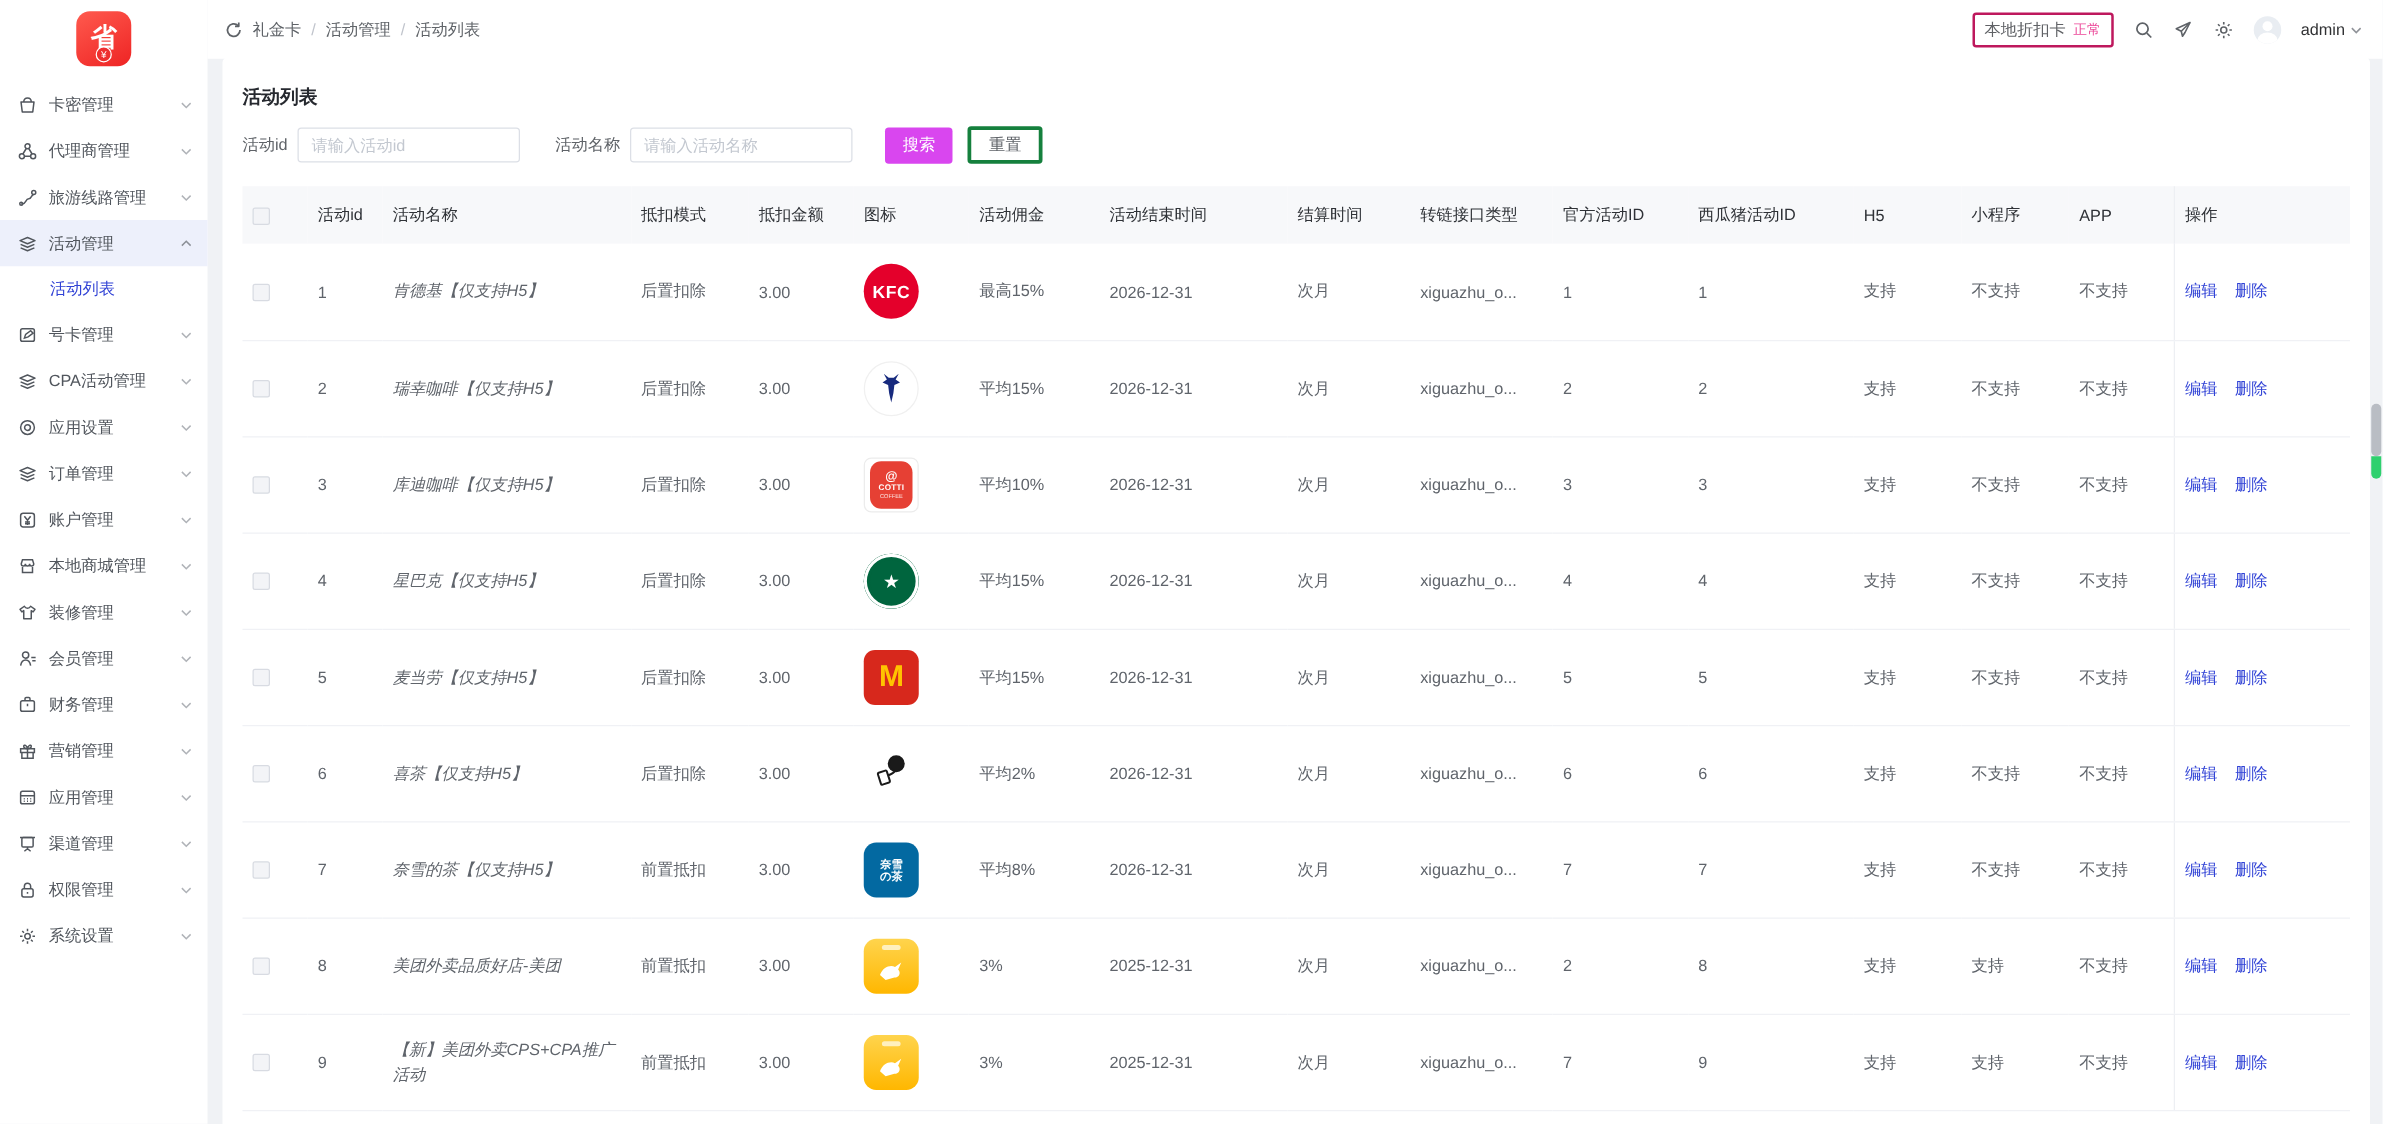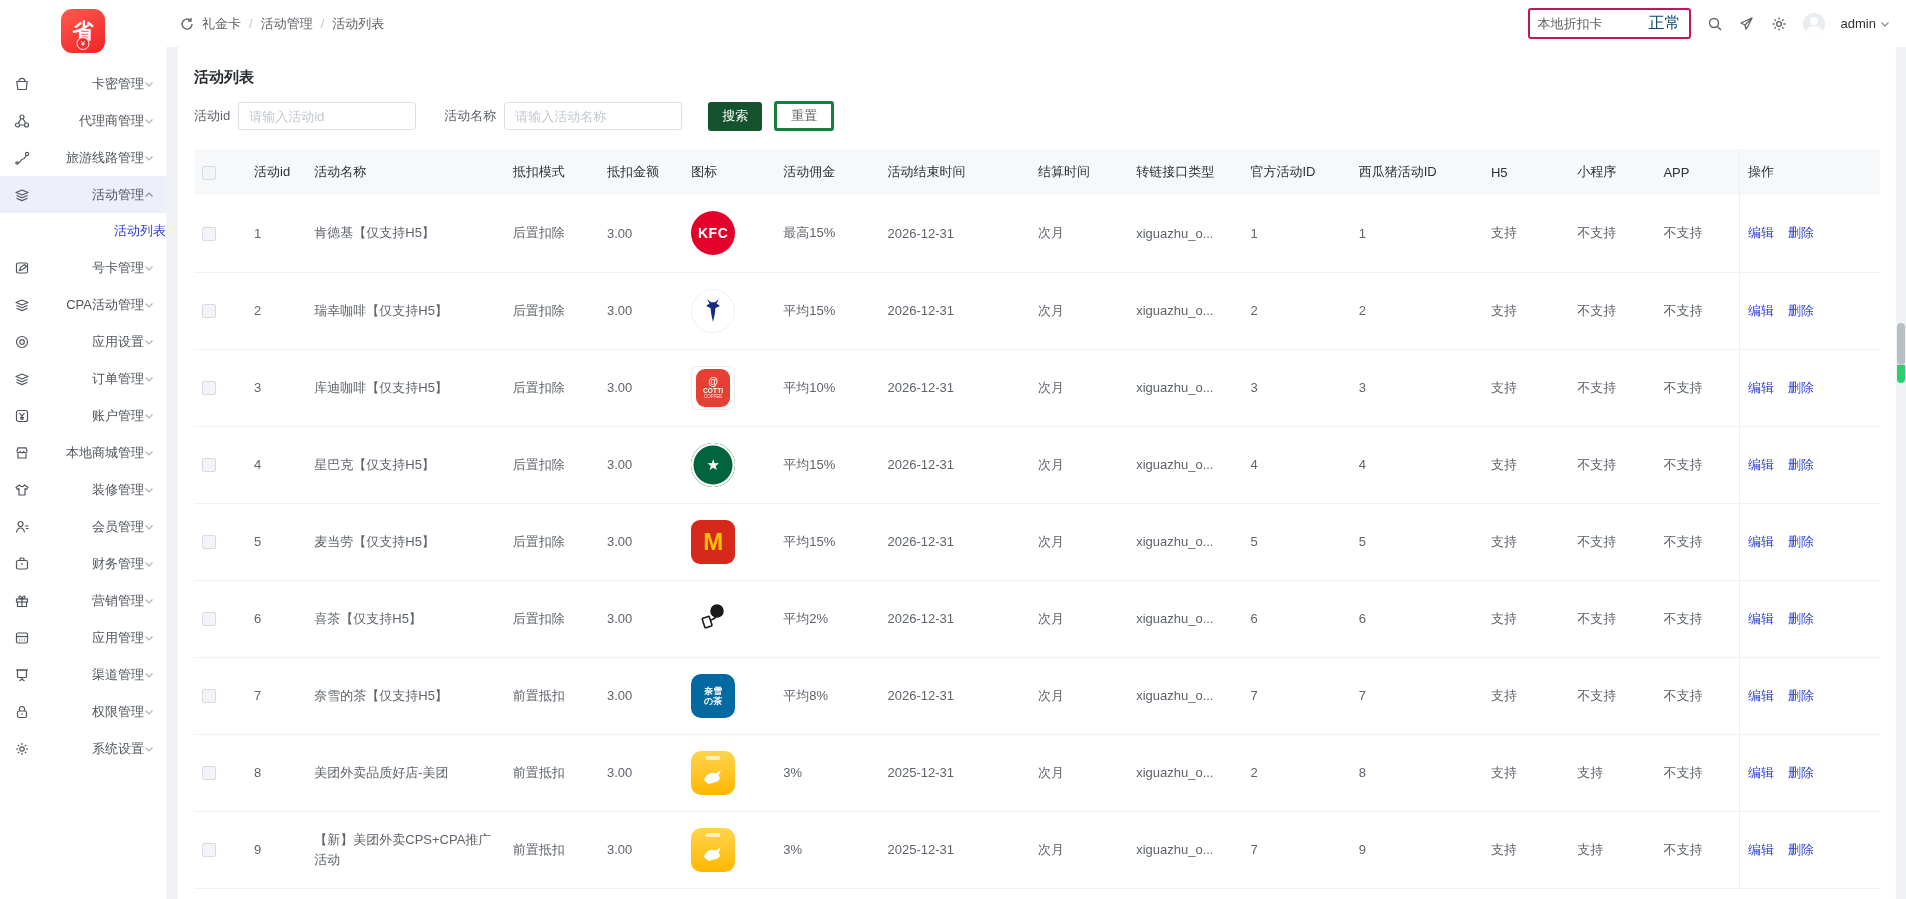--- a/index.html
+++ b/index.html
@@ -9,62 +9,62 @@
     font-size: 13px; color:#606266; background:#f0f2f5;
   }
   
   .sidebar { position:absolute; left:0; top:0; bottom:0; width:166px; background:#fff; z-index:20; }
   .logo-wrap { display:flex; justify-content:center; padding:9px 0 10px; }
   .logo-box { width:44px; height:44px; border-radius:11px; background:linear-gradient(150deg,#ff5a4e,#ee2424);
     display:flex; align-items:center; justify-content:center; flex-direction:column; position:relative; }
   .logo-sheng { color:#fff; font-size:21px; font-weight:bold; line-height:20px; }
   .logo-yen { position:absolute; bottom:3px; left:50%; transform:translateX(-50%); width:13px; height:13px;
     border-radius:50%; border:1.5px solid #fff; color:#fff; font-size:8px; line-height:11px; text-align:center; background:#ee2f2f; }
-  .menu { padding-top:2px;text-align:right; }
+  .menu { padding-top:2px; }
   .menu-item { display:flex; align-items:center; height:37px; padding:0 12px 0 14px; color:#51565d; cursor:pointer; }
   .menu-item .mi-icon { width:16px; height:16px; margin-right:9px; flex:none; display:flex; align-items:center; }
   .menu-item .mi-label { flex:1; white-space:nowrap; overflow:hidden; }
   .menu-item .chev { margin-left:auto; flex:none; display:flex; }
   .menu-item.active-parent { background:#edf0fb; }
   .submenu-item { display:block; height:36px; line-height:36px; padding-left:40px; color:#3142d5; cursor:pointer; }
   
   .topbar { position:absolute; left:166px; right:0; top:0; height:47px; background:#fff;
     display:flex; align-items:center; padding:0 16px 0 14px; }
   .crumb { display:flex; align-items:center; gap:8px; color:#5f6368; }
   .crumb .sep { color:#c0c4cc; }
   .topbar-right { margin-left:auto; display:flex; align-items:center; gap:16px; }
   .site-badge { border:2px solid #be185d; border-radius:3px; padding:3px 8px; display:flex; gap:6px; align-items:center; background:#fff; }
-  .site-badge .st { color:#0c4a6e; font-size:16px;margin-left:40px; }
+  .site-badge .st { color:#ec4899; font-size:11px; }
   .tb-icon { display:flex; align-items:center; cursor:pointer; }
   .avatar { width:22px; height:22px; border-radius:50%; background:#e9edf2; position:relative; overflow:hidden; }
   .avatar:before { content:""; position:absolute; top:4px; left:7px; width:8px; height:8px; border-radius:50%; background:#fff; }
   .avatar:after  { content:""; position:absolute; top:13px; left:3px; width:16px; height:12px; border-radius:50%; background:#fff; }
   .user-name { color:#303133; display:flex; align-items:center; gap:4px; cursor:pointer; }
   
   .card { position:absolute; left:178px; top:46px; width:1718px; bottom:-40px; background:#fff; border-radius:4px; padding:16px 16px 0; }
   .card-head { display:flex; align-items:flex-start; }
   .page-title { font-size:15px; color:#26292f; font-weight:600; padding-top:6px; }
   .head-btns { margin-left:auto; display:flex; gap:10px; padding-top:14px; }
   .btn { border:none; border-radius:3px; font-size:13px; cursor:pointer; font-family:inherit; }
   .btn-primary { background:#2e3fd4; color:#fff; height:31px; padding:0 15px; }
   .btn-plain { background:#fff; color:#5f6368; border:3px solid #15803d; height:30px; padding:0 14px; }
   .filter-row { display:flex; align-items:center; margin-top:14px; }
   .filter-label { color:#5f6368; margin-right:8px; }
   .filter-row input { width:178px; height:28px; border:1px solid #dcdfe6; border-radius:3px; padding:0 10px;
     font-size:13px; color:#606266; outline:none; font-family:inherit; }
   .filter-row input::placeholder { color:#c3c8d0; }
   .gap28 { width:28px; }
-  .btn-search { height:29px; padding:0 14px; margin-left:26px; background:#14532d; color:#fff; }
+  .btn-search { height:29px; padding:0 14px; margin-left:26px; background:#d946ef; color:#fff; }
   .btn-reset  { margin-left:12px; }
   
   .table-wrap { margin-top:18px; }
   table { width:100%; border-collapse:collapse; table-layout:fixed; }
   th { background:#f7f8fa; height:46px; font-weight:500; color:#2f3237; text-align:left; padding:0 8px; font-size:13px; }
   td { height:77px; border-bottom:1px solid #f0f1f5; padding:0 8px; color:#5f646b; background:#fff; }
-  td.cell-name { line-height:20px; }
+  td.cell-name { line-height:20px;font-style:italic; }
   .ops-col { border-left:1px solid #edeff3; }
   .op-link { color:#3143d6; margin-right:14px; cursor:pointer; text-decoration:none; white-space:nowrap; }
   .cb { display:inline-block; width:14px; height:14px; border:1px solid #d8dbe2; border-radius:2px; background:#f3f4f7; cursor:pointer; vertical-align:middle; }
   
   .bi { width:44px; height:44px; display:flex; align-items:center; justify-content:center; position:relative; overflow:hidden; }
   .bi-round { border-radius:50%; }
   .bi-rsq { border-radius:10px; }
   .bi-card { border-radius:6px; border:1px solid #ececec; background:#fff; }
   .cotti-in { width:34px; height:38px; border-radius:9px; background:#e64034; color:#fff; display:flex; flex-direction:column;
     align-items:center; justify-content:center; }

